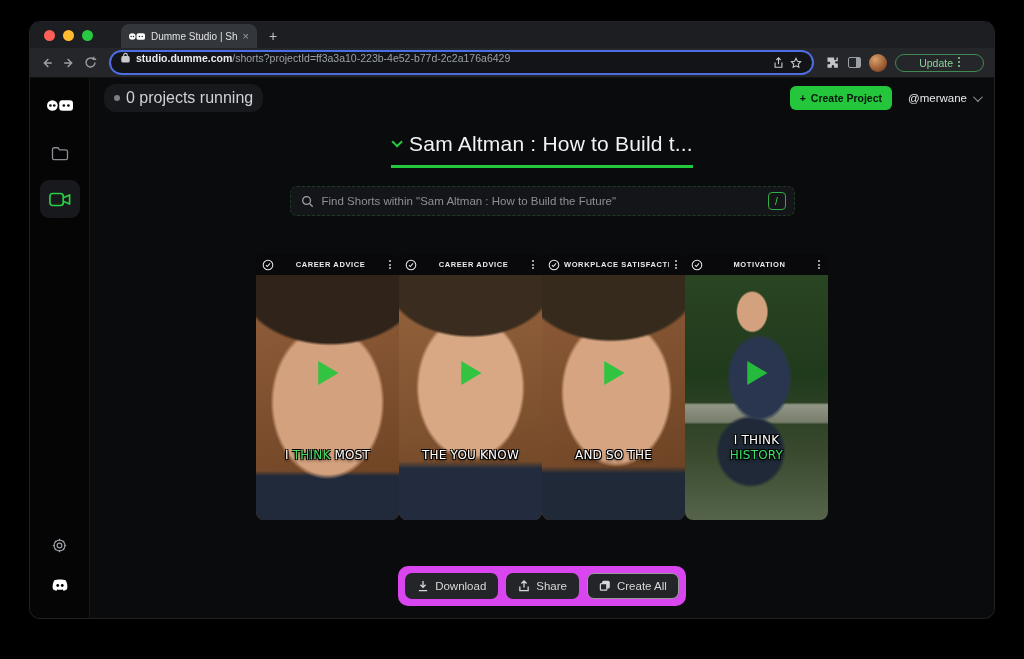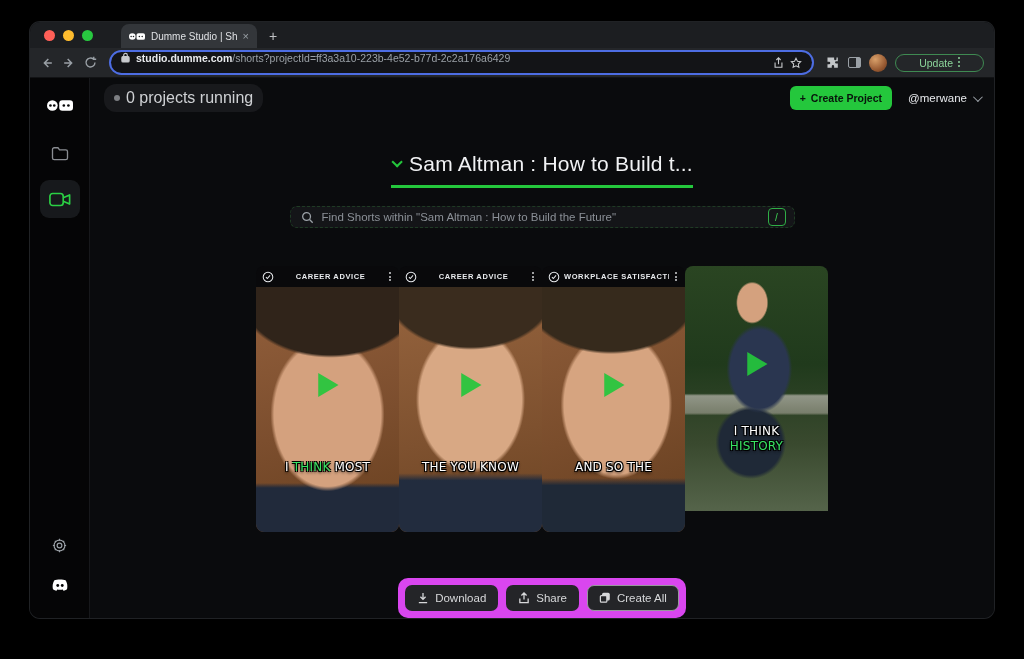--- a/index.html
+++ b/index.html
@@ -57,21 +57,21 @@
   .proj-badge { display:flex; align-items:center; gap:6px; background:#18191c; border-radius:12px;
                 padding:5px 10px; color:#cfd1d4; font-size:16px; }
   .proj-dot { width:6px; height:6px; border-radius:50%; background:#7d7f83; }
   .top-right { margin-left:auto; display:flex; align-items:center; gap:16px; }
   .create-btn { background:var(--accent,#24c73c); color:#08140b; font-weight:bold; font-size:10.5px;
                 border:none; border-radius:6px; padding:6px 10px; display:flex; gap:5px; align-items:center; }
   .account { color:#e8eaed; font-size:11.5px; display:flex; align-items:center; gap:6px; }
   .chev { width:7px; height:7px; border-right:1.6px solid #9aa0a6; border-bottom:1.6px solid #9aa0a6;
           transform:rotate(45deg) translateY(-2px); }
 
-  .title-wrap { margin-top:40px; display:flex; align-items:center; gap:10px;
+  .title-wrap { margin-top:20px; display:flex; align-items:center; gap:10px;
                 padding-bottom:9px; border-bottom:3px solid var(--accent,#24c73c); }
   .title-chev { width:8px; height:8px; border-right:2px solid var(--accent,#24c73c);
                 border-bottom:2px solid var(--accent,#24c73c); transform:rotate(45deg) translateY(-3px); }
   .page-title { color:#f1f2f4; font-size:21px; font-weight:500; letter-spacing:0.2px; }
 
   .search { margin-top:18px; width:505px; height:30px; background:#141518;
             border:1px dashed #1f3b24; border-radius:7px; display:flex; align-items:center;
             gap:8px; padding:0 8px 0 10px; position:relative; }
   .search input { flex:1; background:transparent; border:none; outline:none; color:#e8eaed; font-size:11.5px;
                   font-family:"Liberation Sans", sans-serif; }
@@ -361,20 +361,34 @@
                 </span>
     </div>
     <div class="thumb thumb--face-c">
       <div class="play"></div>
       <div class="caption">
                   <div><span>AND SO THE</span></div>
                 </div>
     </div>
   </div>
             <div class="card">
+    <div class="card-head">
+      <span>
+        <svg width="12" height="12" viewBox="0 0 14 14" fill="none" stroke="#e8eaed" stroke-width="1.2">
+                    <circle cx="7" cy="7" r="5.6"></circle>
+                    <path d="M4.6 7.2 l1.6 1.6 3.2-3.6"></path>
+                  </svg>
+      </span>
+      <span class="card-cat">MOTIVATION</span>
+      <span class="kebab">
+                  <i></i>
+                  <i></i>
+                  <i></i>
+                </span>
+    </div>
     <div class="thumb thumb--wide-garden">
       <div class="play"></div>
       <div class="caption">
                   <div><span>I THINK</span></div>
                   <div><span class="cap-green">HISTORY</span></div>
                 </div>
     </div>
   </div>
           </div>
 

